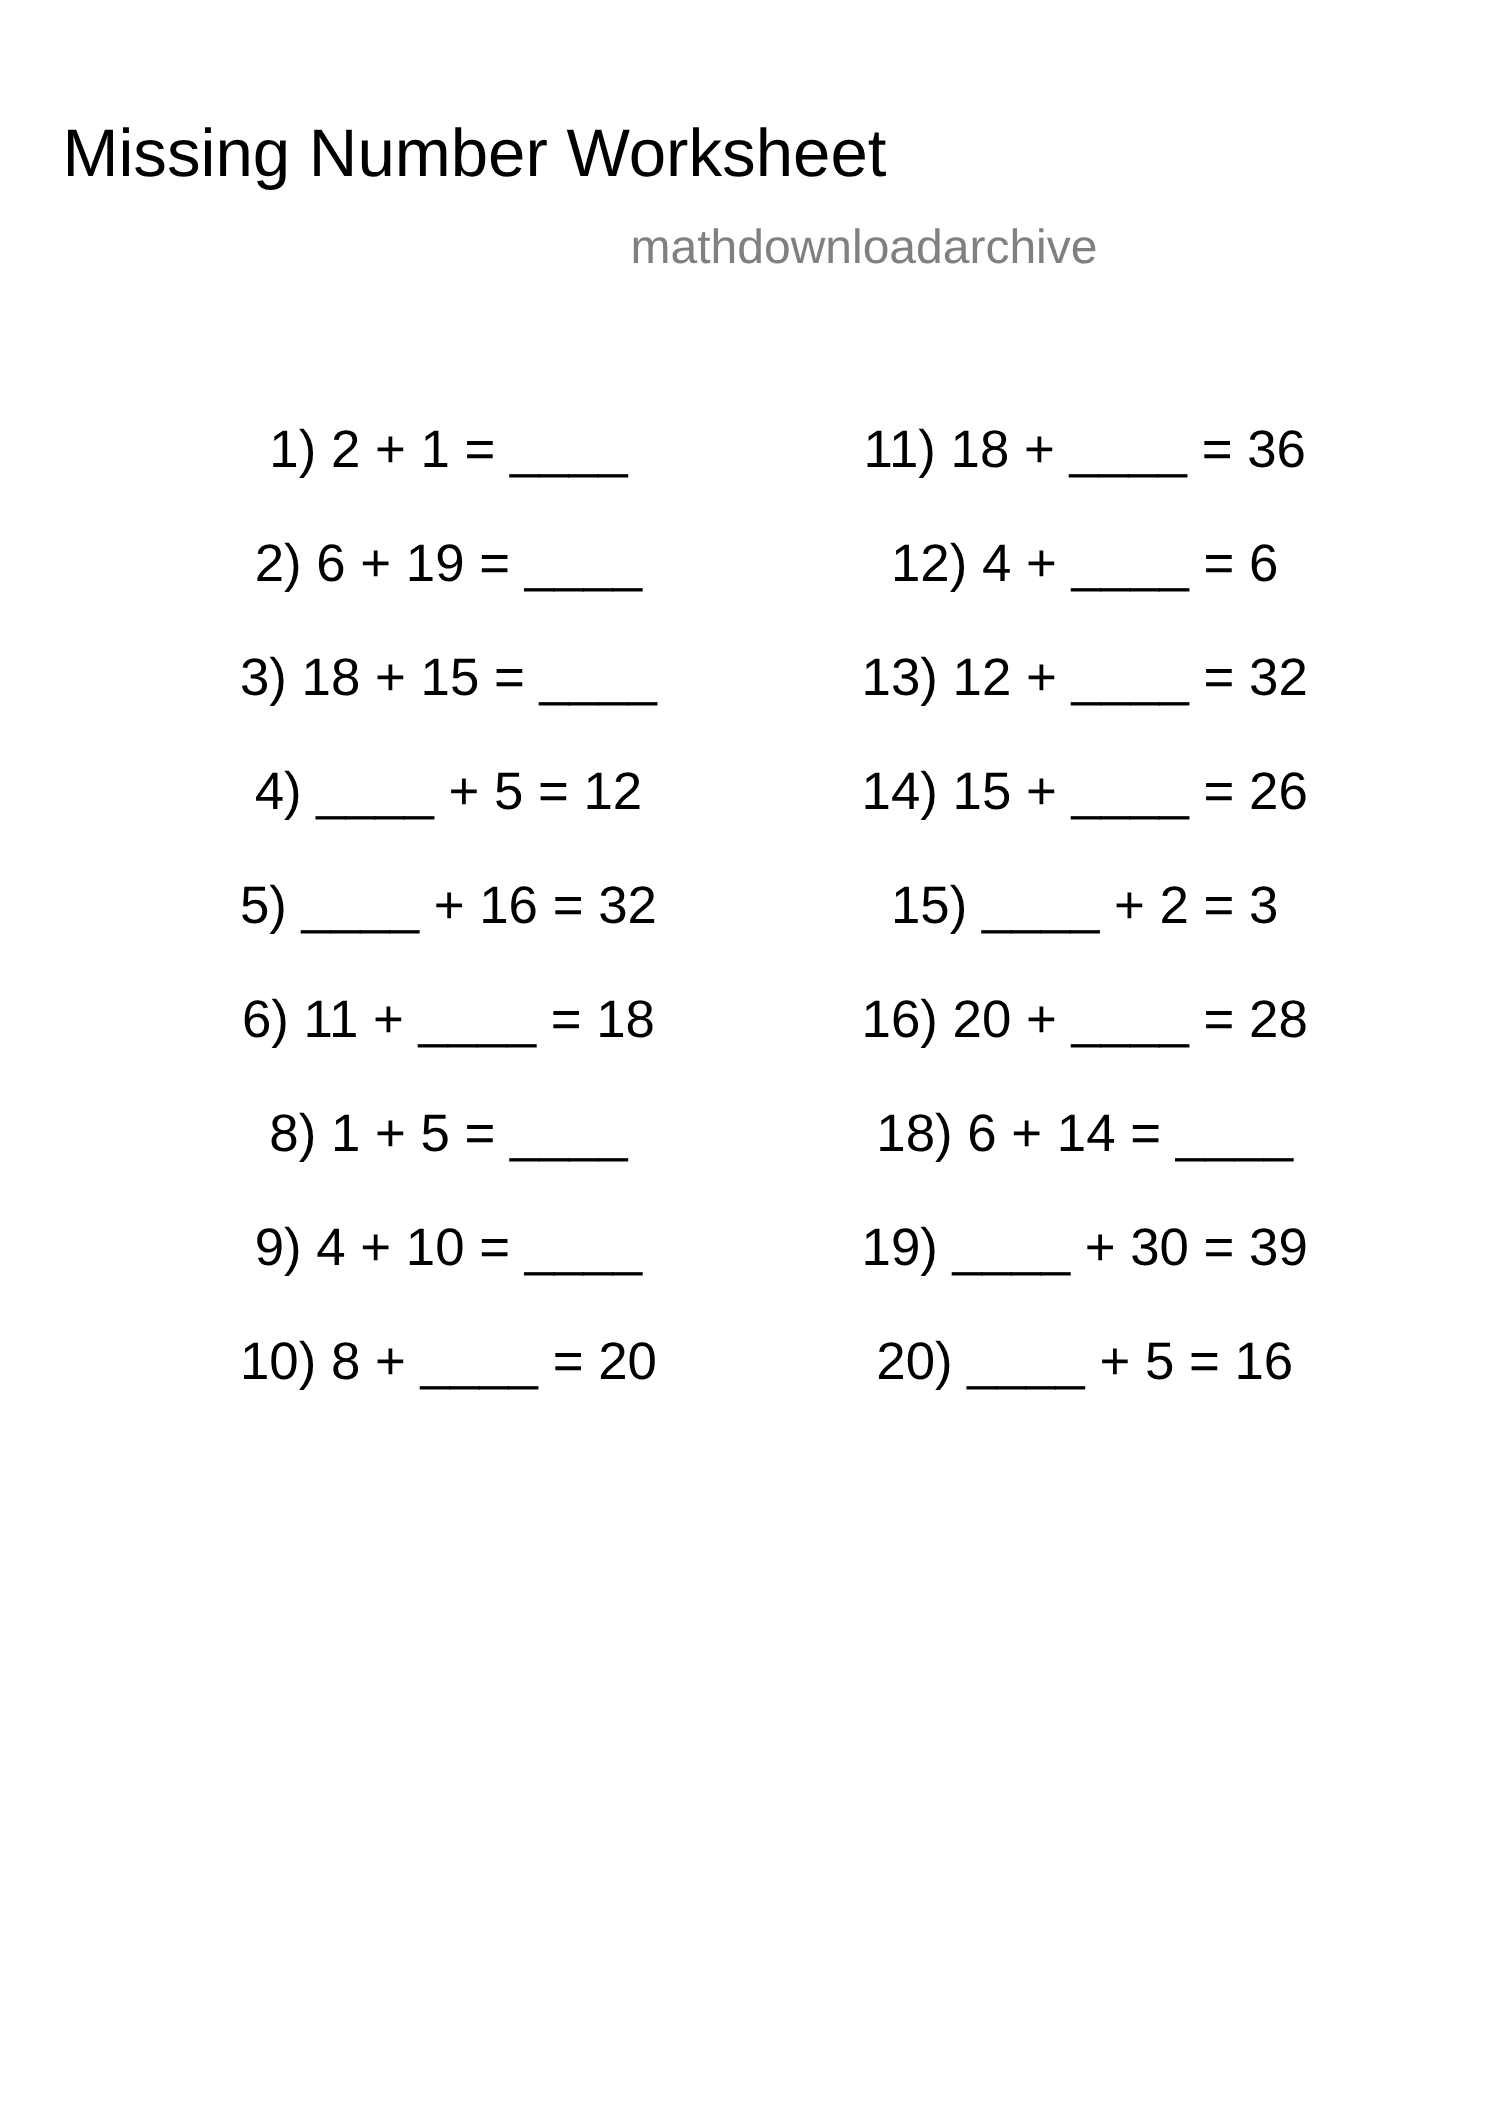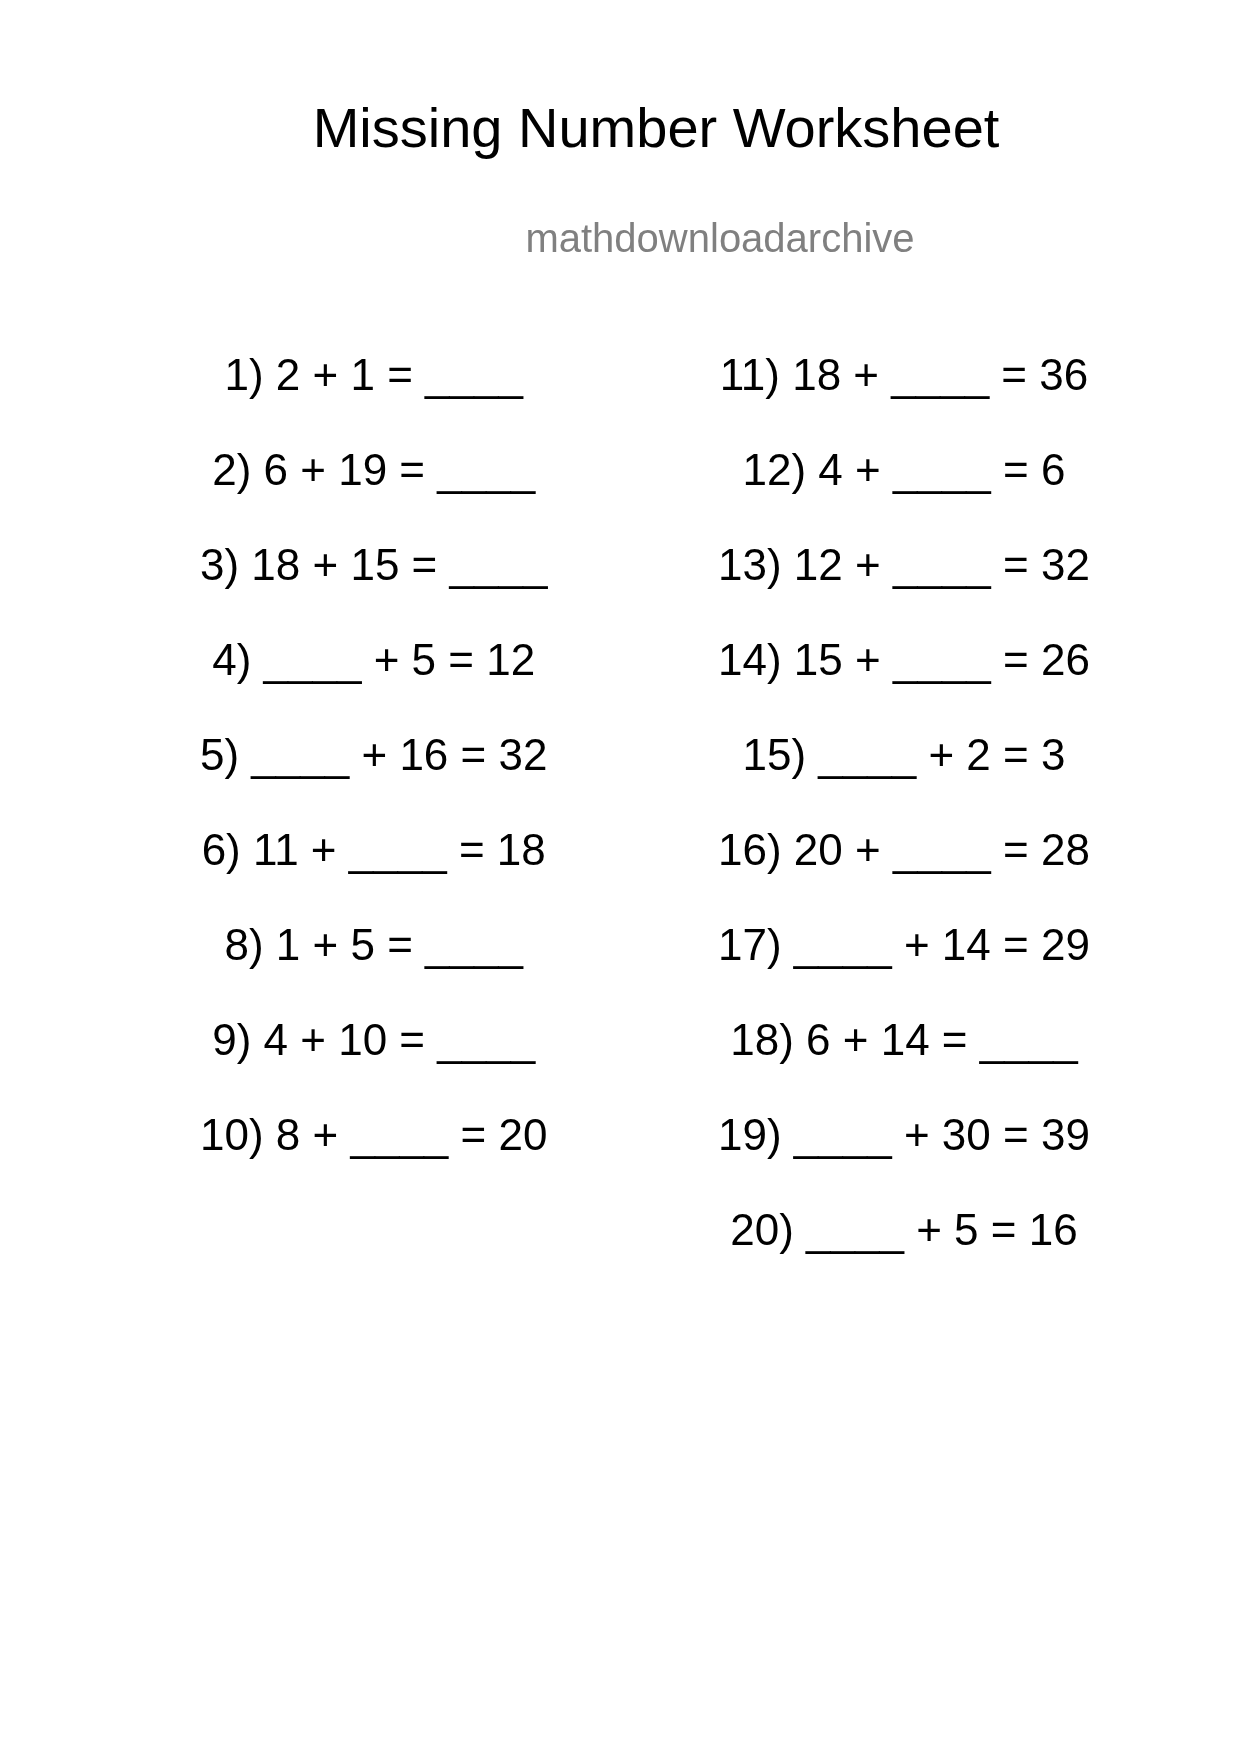--- a/index.html
+++ b/index.html
@@ -13,40 +13,39 @@
       position: relative;
       overflow: hidden;
       font-family: "Liberation Sans", sans-serif;
       color: #000000;
     }
     .page-title {
       position: absolute;
       left: 0;
       width: 1240px;
       top: 96px;
-      text-align: center;
+      text-align: left;
       font-size: 56px;
       line-height: 64px;
-      padding-left: 72px;
+      padding-left: 52px;
       box-sizing: border-box;
       white-space: nowrap;
     }
     .subtitle {
       position: absolute;
       left: 0;
       width: 1240px;
       top: 182px;
       text-align: center;
       font-size: 40px;
       line-height: 48px;
       color: #808080;
       padding-left: 200px;
       box-sizing: border-box;
       white-space: nowrap;
-      margin-top: 32px;
     }
     .problems {
       position: absolute;
       top: 350px;
       left: 0;
       width: 1240px;
     }
     .column {
       position: absolute;
       top: 0;
@@ -79,18 +78,17 @@
     <div class="problem">9) 4 + 10 = ____</div>
     <div class="problem">10) 8 + ____ = 20</div>
   </div>
   <div class="column right">
     <div class="problem">11) 18 + ____ = 36</div>
     <div class="problem">12) 4 + ____ = 6</div>
     <div class="problem">13) 12 + ____ = 32</div>
     <div class="problem">14) 15 + ____ = 26</div>
     <div class="problem">15) ____ + 2 = 3</div>
     <div class="problem">16) 20 + ____ = 28</div>
-    <div class="problem">17) ____ + 14 = 29</div>
     <div class="problem">18) 6 + 14 = ____</div>
     <div class="problem">19) ____ + 30 = 39</div>
     <div class="problem">20) ____ + 5 = 16</div>
   </div>
 </div>
 
 </body></html>

